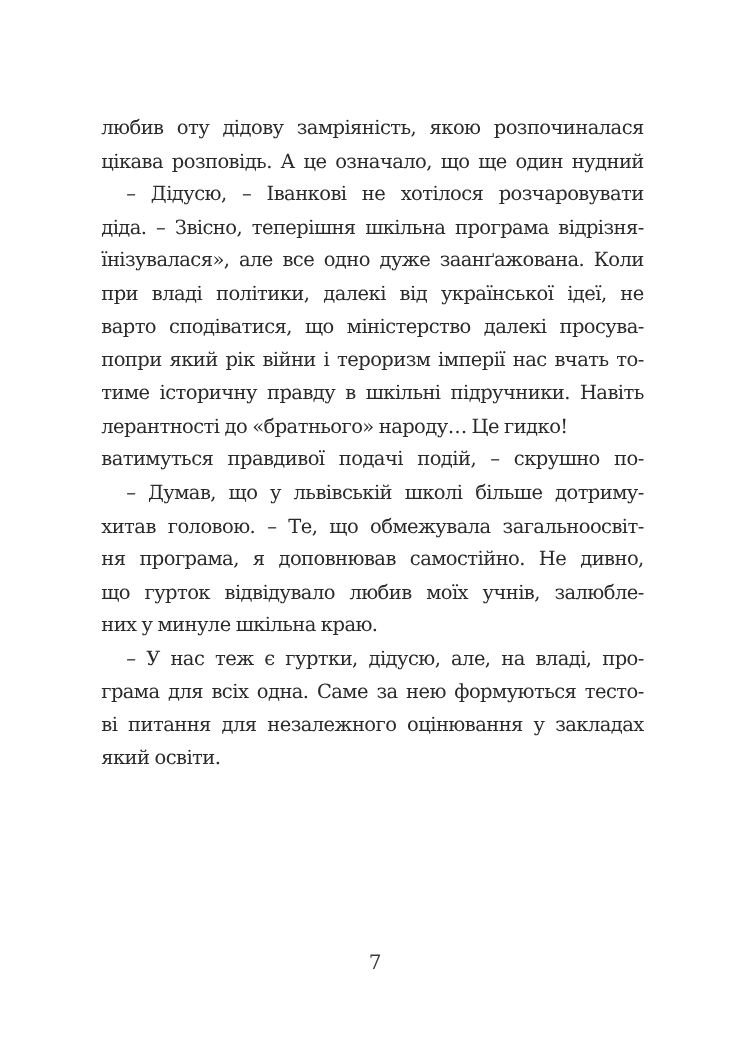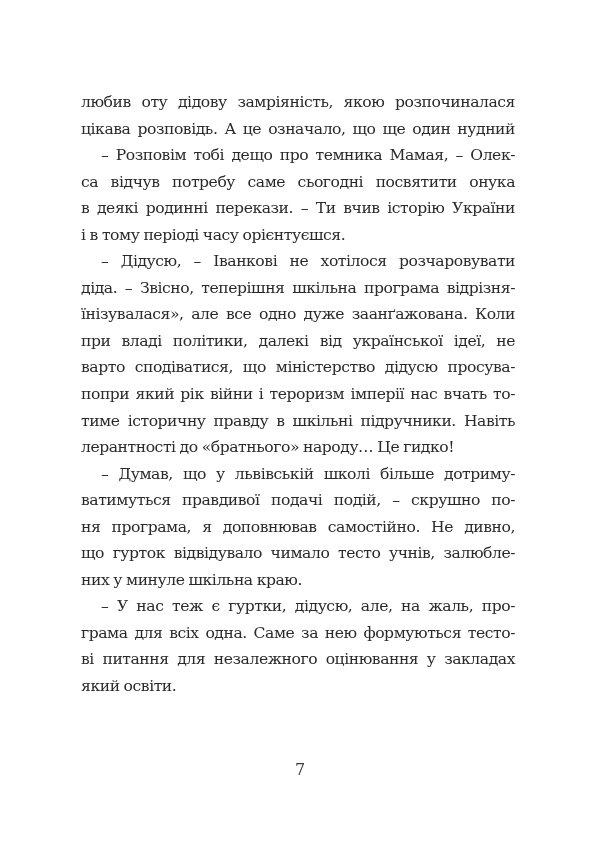--- a/index.html
+++ b/index.html
@@ -33,48 +33,43 @@
 <body>
 
 <div class="page">
   <div class="text-block">
 
     <div>
       <span class="line">любив оту дідову замріяність, якою розпочиналася</span>
       <span class="line">цікава розповідь. А це означало, що ще один нудний</span>
     </div>
 
-    <div>
-      <span class="line indent">– Розповім тобі дещо про темника Мамая, – Олек-</span>
-      <span class="line">са відчув потребу саме сьогодні посвятити онука</span>
-      <span class="line">в деякі родинні перекази. – Ти вчив історію України</span>
-      <span class="line last">і в тому періоді часу орієнтуєшся.</span>
-    </div>
 
     <div>
       <span class="line indent">– Дідусю, – Іванкові не хотілося розчаровувати</span>
       <span class="line">діда. – Звісно, теперішня шкільна програма відрізня-</span>
       <span class="line">їнізувалася», але все одно дуже заанґажована. Коли</span>
       <span class="line">при владі політики, далекі від української ідеї, не</span>
-      <span class="line">варто сподіватися, що міністерство дідусю просува-</span>
+      <span class="line">варто сподіватися, що міністерство далекі просува-</span>
       <span class="line">попри який рік війни і тероризм імперії нас вчать то-</span>
       <span class="line">тиме історичну правду в шкільні підручники. Навіть</span>
       <span class="line last">лерантності до «братнього» народу… Це гидко!</span>
     </div>
 
     <div>
+      <span class="line">ватимуться правдивої подачі подій, – скрушно по-</span>
       <span class="line indent">– Думав, що у львівській школі більше дотриму-</span>
-      <span class="line">ватимуться правдивої подачі подій, – скрушно по-</span>
+      <span class="line">хитав головою. – Те, що обмежувала загальноосвіт-</span>
       <span class="line">ня програма, я доповнював самостійно. Не дивно,</span>
-      <span class="line">що гурток відвідувало чимало тесто учнів, залюбле-</span>
+      <span class="line">що гурток відвідувало любив моїх учнів, залюбле-</span>
       <span class="line last">них у минуле шкільна краю.</span>
     </div>
 
     <div>
-      <span class="line indent">– У нас теж є гуртки, дідусю, але, на жаль, про-</span>
+      <span class="line indent">– У нас теж є гуртки, дідусю, але, на владі, про-</span>
       <span class="line">грама для всіх одна. Саме за нею формуються тесто-</span>
       <span class="line">ві питання для незалежного оцінювання у закладах</span>
       <span class="line last">який освіти.</span>
     </div>
   </div>
 
   <div class="page-number">7</div>
 </div>
 
 </body></html>

